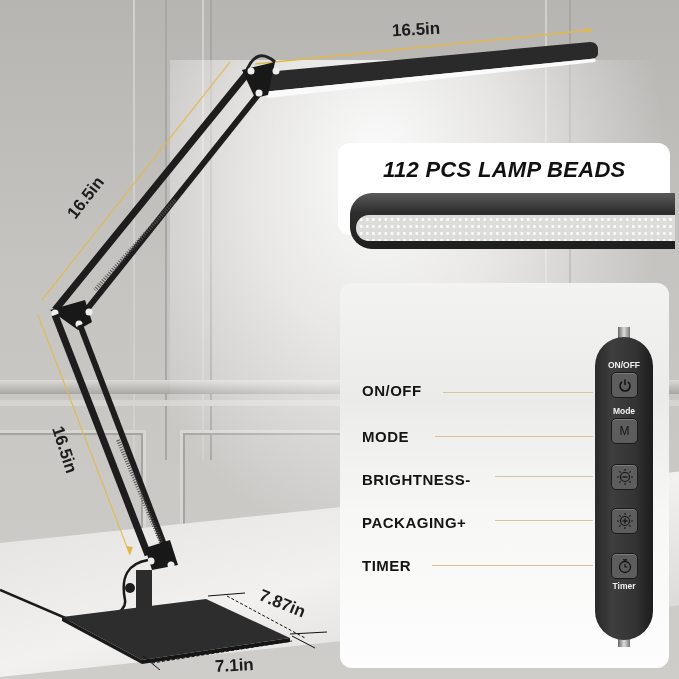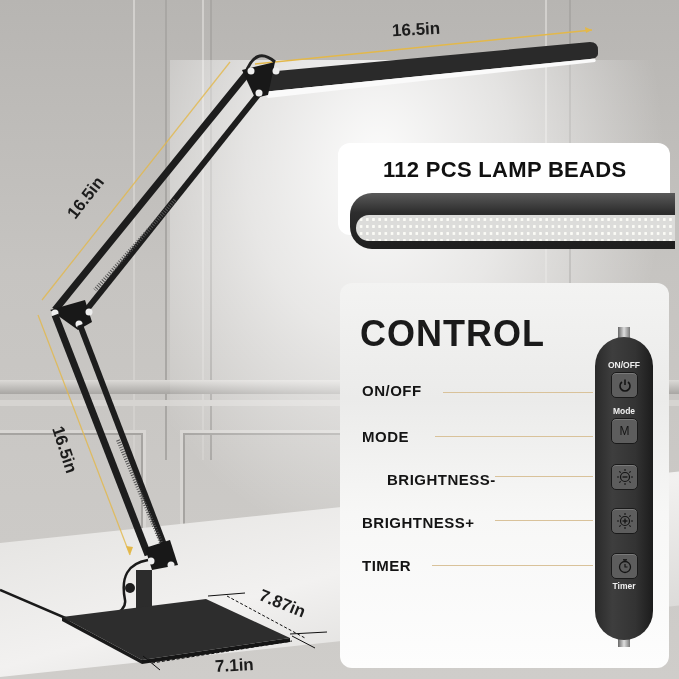--- a/index.html
+++ b/index.html
@@ -22,21 +22,21 @@
     background: linear-gradient(170deg, #e6e5e3 0%, #f2f1f0 50%, #dcdbd9 100%);
     transform: skewY(-6deg); transform-origin: left top; }
 
   
   .lamp-svg { position: absolute; left: 0; top: 0; width: 679px; height: 679px; }
 
   .dim-label { position: absolute; font-family: "Liberation Sans", sans-serif; font-weight: 700; color: #1c1c1c; font-size: 17px; white-space: nowrap; }
 
   
   .card { position: absolute; background: #ffffff; border-radius: 12px; }
-  .card-beads { left: 338px; top: 143px; width: 332px; height: 92px; }
+  .card-beads { left: 338px; top: 143px; width: 332px; height: 92px; font-style: italic; }
   .beads-title { position: absolute; left: 45px; top: 14px; font-family: "Liberation Sans", sans-serif; font-weight: 700; font-size: 22px; color: #111; letter-spacing: 0.3px; white-space: nowrap; }
   .bar { position: absolute; left: 12px; top: 50px; width: 325px; height: 56px; border-radius: 22px 0 0 22px;
     background: linear-gradient(180deg, #5a5a5a 0%, #2d2d2d 35%, #1e1e1e 100%); }
   .bar-face { position: absolute; left: 6px; top: 22px; right: 0; height: 26px; border-radius: 14px 0 0 14px;
     background-color: #dcdcda;
     background-image: radial-gradient(circle, #fbfbf6 1.3px, transparent 1.6px);
     background-size: 6.2px 7px; background-position: 2px 1px; }
 
   .card-control { left: 340px; top: 283px; width: 329px; height: 385px;
     background: linear-gradient(180deg, #f3f3f2 0%, #ebebea 30%, #f7f7f6 60%, #fdfdfd 100%); }
@@ -128,32 +128,31 @@
 </div>
 
 <div class="card card-beads">
   <div class="beads-title">112 PCS LAMP BEADS</div>
   <div class="bar">
     <div class="bar-face"></div>
   </div>
 </div>
 
 <div class="card card-control">
-  <div class="control-title">CONTROL</div>
 
   <div class="ctrl-label" style="top:99px;">ON/OFF</div>
   <div class="leader" style="left:103px;top:109px;width:150px;"></div>
 
   <div class="ctrl-label" style="top:145px;">MODE</div>
   <div class="leader" style="left:95px;top:153px;width:158px;"></div>
 
-  <div class="ctrl-label" style="top:188px;margin-left:25px;">BRIGHTNESS-</div>
+  <div class="ctrl-label" style="top:188px;">BRIGHTNESS-</div>
   <div class="leader" style="left:155px;top:193px;width:98px;"></div>
 
-  <div class="ctrl-label" style="top:231px;">BRIGHTNESS+</div>
+  <div class="ctrl-label" style="top:231px;">PACKAGING+</div>
   <div class="leader" style="left:155px;top:237px;width:98px;"></div>
 
   <div class="ctrl-label" style="top:274px;">TIMER</div>
   <div class="leader" style="left:92px;top:282px;width:161px;"></div>
 
 
   <div class="plug" style="top:44px;"></div>
   <div class="plug" style="top:352px;"></div>
 
   <div class="remote">

